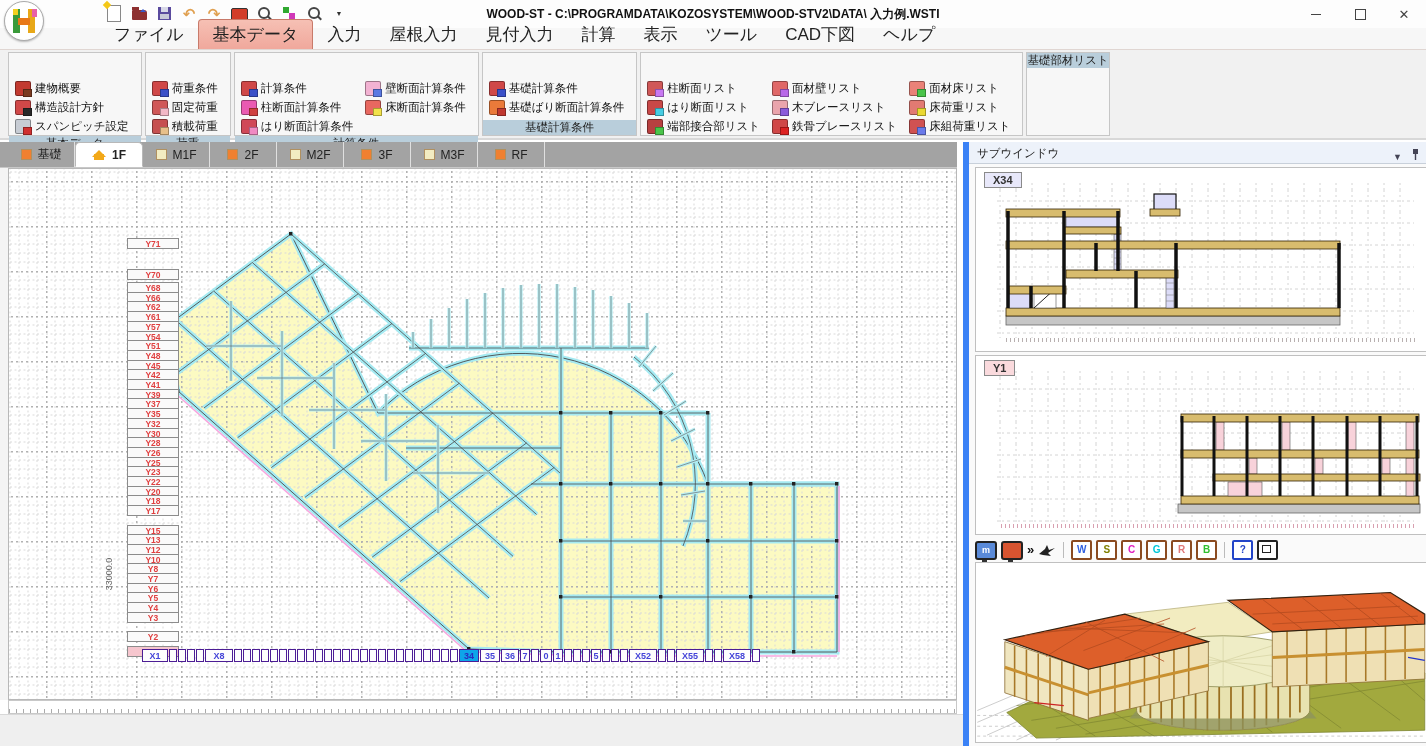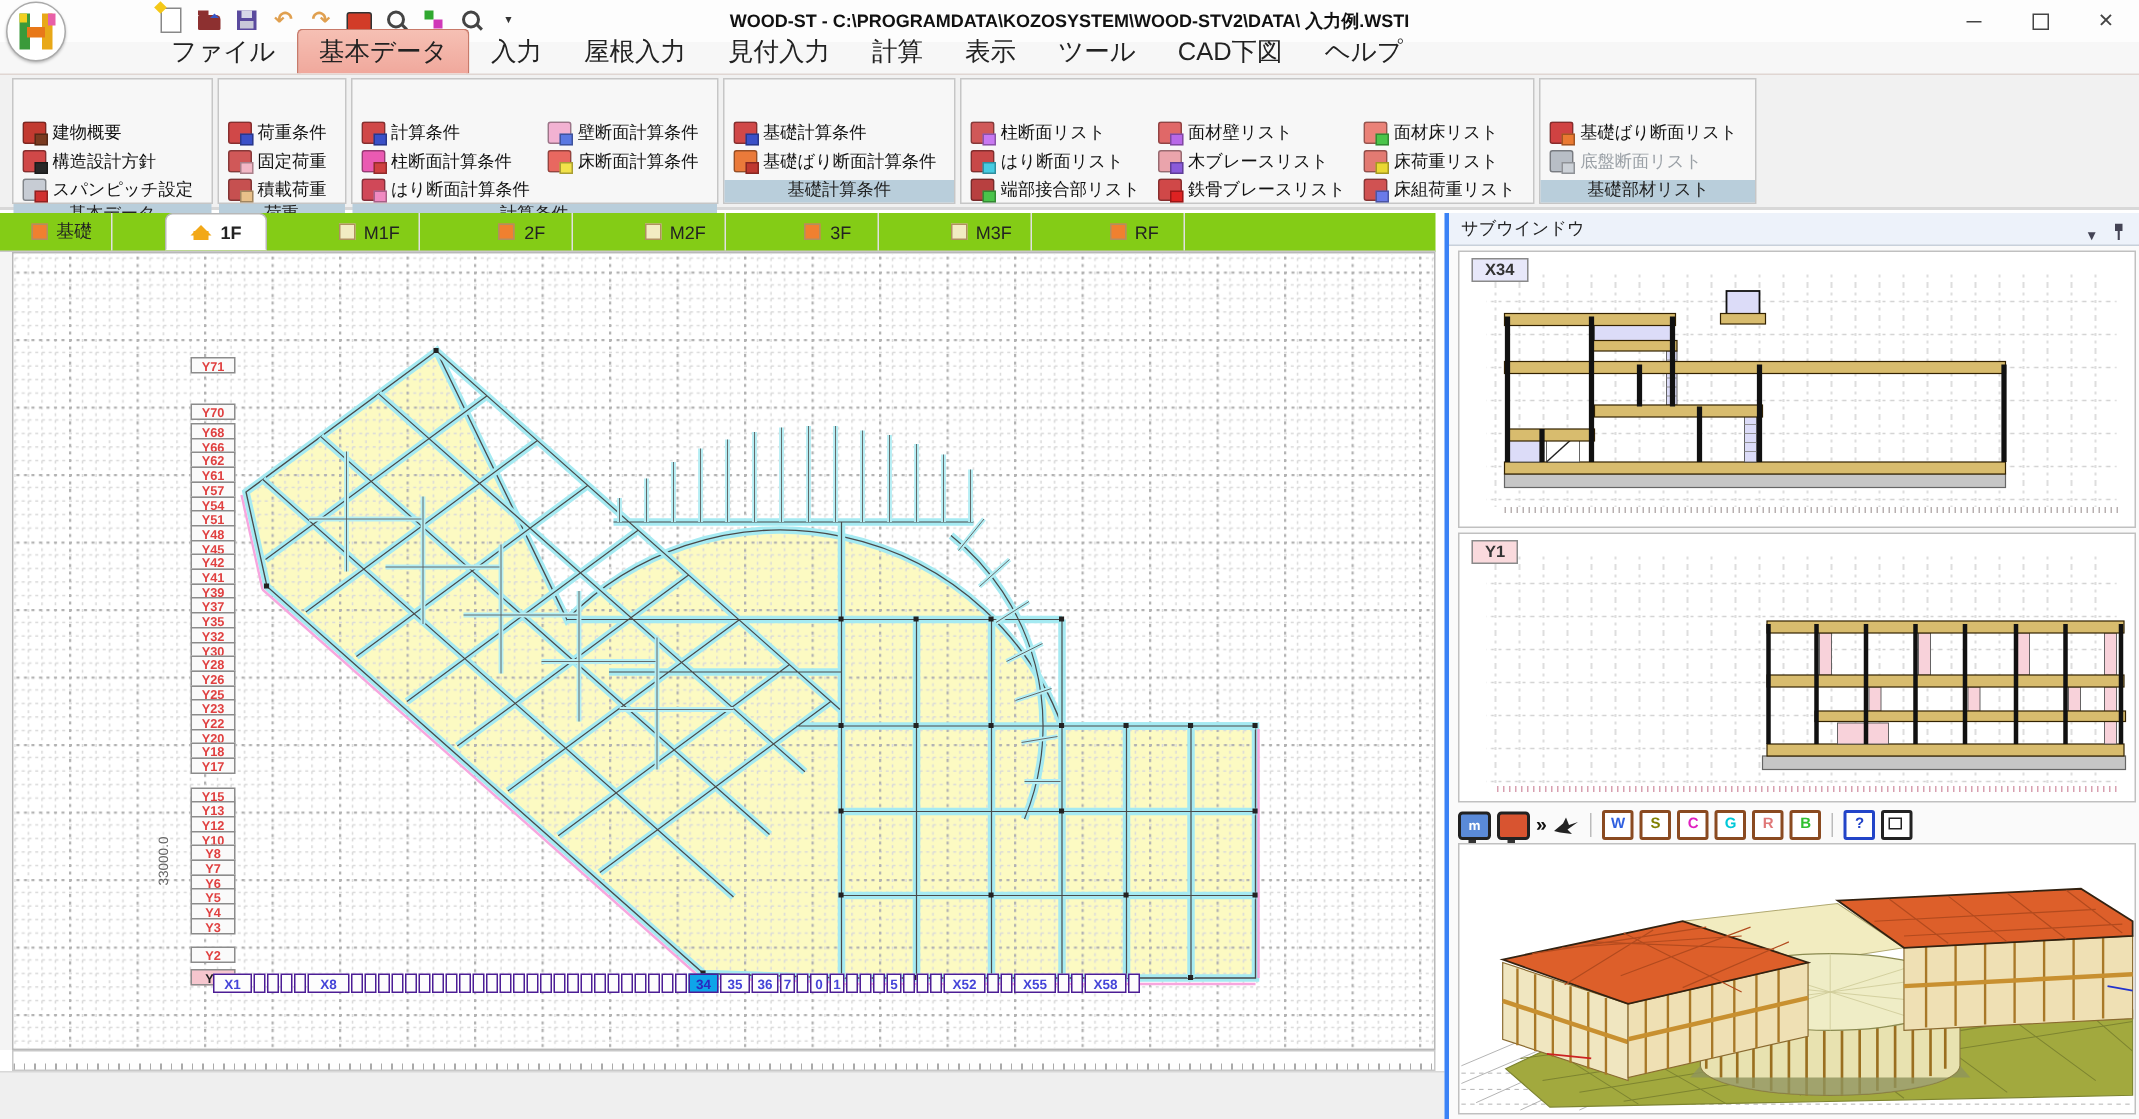--- a/index.html
+++ b/index.html
@@ -44,42 +44,42 @@
   #ribbon{position:absolute;left:0;top:50px;width:1426px;height:90px;background:#f1f1f1;border-bottom:2px solid #d8d8d8;display:flex;align-items:stretch;padding-left:6px;box-sizing:border-box;}
   .rgroup{border:1px solid #c6c6c6;background:#f7f7f7;margin:2px 1px 2px 2px;display:flex;flex-direction:column;}
   .rcols{display:flex;flex:1;padding:2px 4px 0 2px;margin-top:24px;}
   .rcol{display:flex;flex-direction:column;justify-content:flex-start;margin-right:4px;}
   .ritem{display:flex;align-items:center;gap:4px;padding:2px 4px;font-size:11.5px;color:#111;white-space:nowrap;cursor:default;}
   .ritem.dis{color:#9aa0a6;}
   .ric{width:14px;height:13px;flex:0 0 14px;position:relative;background:var(--c1);border-radius:2px;border:1px solid rgba(0,0,0,.35);}
   .ric:after{content:"";position:absolute;right:-2px;bottom:-2px;width:7px;height:6px;background:var(--c2);border:1px solid rgba(0,0,0,.3);}
   .rcap{height:15px;background:#b9cedb;font-size:11.5px;color:#222;text-align:center;line-height:15px;}
   
-  #floortabs{position:absolute;left:0;top:142px;width:957px;height:26px;background:#84cc16;border-bottom:1px solid #c8c8c8;display:flex;padding-left:8px;box-sizing:border-box;gap:35px;}
+  #floortabs{position:absolute;left:0;top:142px;width:957px;height:26px;background:#a3a3a3;border-bottom:1px solid #c8c8c8;display:flex;padding-left:8px;box-sizing:border-box;}
   .ftab{width:66px;display:flex;align-items:center;justify-content:center;gap:6px;font-size:12px;color:#222;border-right:1px solid #e0e0e0;}
   .ftab.act{background:#fff;border:1px solid #b8b8b8;border-bottom:1px solid #fff;border-radius:5px 5px 0 0;font-weight:bold;}
   .fsq{width:9px;height:9px;border:1px solid #b09060;}
   .fhouse{position:relative;width:14px;height:11px;}
   .fhouse:before{content:"";position:absolute;left:0;top:-6px;border:7px solid transparent;border-bottom:7px solid #f2a818;}
   .fhouse:after{content:"";position:absolute;left:2px;top:5px;width:10px;height:6px;background:#f2a818;}
   
   #canvas{position:absolute;left:8px;top:168px;width:949px;height:532px;background:#fff;border:1px solid #b8b8b8;box-sizing:border-box;overflow:hidden;}
   #plansvg{position:absolute;left:0;top:0;}
-  .ylab{position:absolute;width:30px;height:11px;background:#fafafa;border:1px solid #8c8c8c;font-size:8.5px;font-weight:bold;color:#e04040;text-align:center;line-height:10px;box-sizing:border-box;}
+  .ylab{position:absolute;width:52px;height:11px;background:#fafafa;border:1px solid #8c8c8c;font-size:8.5px;font-weight:bold;color:#e04040;text-align:center;line-height:10px;box-sizing:border-box;}
   .ylab.hl{background:#f6c6ce;color:#222;}
   .xlab{position:absolute;height:13px;background:#fdfdfd;border:1px solid #4c1d95;font-size:9px;font-weight:bold;color:#4444d8;text-align:center;line-height:12px;box-sizing:border-box;overflow:hidden;}
   .xlab.hl{background:#0ea5e9;color:#2a2ac0;}
   #vdim{position:absolute;left:84px;top:400px;transform:rotate(-90deg);transform-origin:center;font-size:9px;color:#666;}
   #lruler{position:absolute;left:0;top:168px;width:8px;height:532px;background:#f4f4f4;border-right:1px solid #ddd;}
   #hruler{position:absolute;left:8px;top:700px;width:949px;height:14px;background:#fff;border:1px solid #c8c8c8;box-sizing:border-box;
     background-image:repeating-linear-gradient(90deg,#aaa 0 1px,transparent 1px 7px);background-size:100% 5px;background-repeat:no-repeat;background-position:0 8px;}
   #statusbar{position:absolute;left:0;top:714px;width:1426px;height:32px;background:#efefef;border-top:1px solid #d8d8d8;}
   #grip{position:absolute;right:6px;bottom:4px;width:14px;height:12px;background-image:radial-gradient(circle,#9a9a9a 1px,transparent 1.4px);background-size:5px 5px;}
   
-  #panel{position:absolute;left:963px;top:142px;width:463px;height:604px;background:#fafafa;border-left:3px solid #3b82f6;box-sizing:border-box;}
+  #panel{position:absolute;left:963px;top:142px;width:463px;height:604px;background:#fafafa;border-left:6px solid #3b82f6;box-sizing:border-box;}
   #phead{position:absolute;left:0;top:0;width:463px;height:22px;background:#edf2fa;border-bottom:1px solid #c8d0da;font-size:11.5px;color:#222;line-height:22px;padding-left:8px;box-sizing:border-box;}
   #phead .hic{position:absolute;top:4px;color:#445;font-size:9px;}
   .viewbox{position:absolute;left:6px;width:452px;background:#fff;border:1px solid #c0c0c0;box-sizing:border-box;}
   .viewtag{position:absolute;left:8px;top:4px;border:1px solid #8a8a8a;font-size:11px;font-weight:bold;padding:1px 8px;z-index:5;}
   .tag-lav{background:#e8e8fa;color:#333;text-align:right;}
   .tag-pink{background:#fadadd;color:#333;}
   #ptools{position:absolute;left:6px;top:396px;width:452px;height:24px;display:flex;align-items:center;gap:4px;}
   .ptb{width:17px;height:16px;border:2px solid #8a4a20;border-radius:2px;background:#fff;font-size:10px;font-weight:bold;text-align:center;line-height:15px;}
   .ptb-plain{border:none;width:auto;background:none;font-size:13px;font-weight:bold;color:#111;}
   .vsep{width:1px;height:16px;background:#bbb;margin:0 3px;}
@@ -285,32 +285,20 @@
               <span class="rlabel">床荷重リスト</span>
             </div>
             <div class="ritem">
               <span class="ric" style="--c1: #d05252; --c2: #6a7aea;"></span>
               <span class="rlabel">床組荷重リスト</span>
             </div>
           </div>
         </div>
       </div>
       <div class="rgroup">
-        <div class="rcols">
-          <div class="rcol">
-            <div class="ritem">
-              <span class="ric" style="--c1: #d04242; --c2: #ea7a32;"></span>
-              <span class="rlabel">基礎ばり断面リスト</span>
-            </div>
-            <div class="ritem dis">
-              <span class="ric" style="--c1: #b8bec6; --c2: #cdd2d8;"></span>
-              <span class="rlabel">底盤断面リスト</span>
-            </div>
-          </div>
-        </div>
         <div class="rcap">基礎部材リスト</div>
       </div>
     </div>
 
   <div id="floortabs">
       <div class="ftab">
         <span class="fsq" style="background: rgb(240, 128, 48);"></span>
         <span class="ftab-label">基礎</span>
       </div>
       <div class="ftab act">

